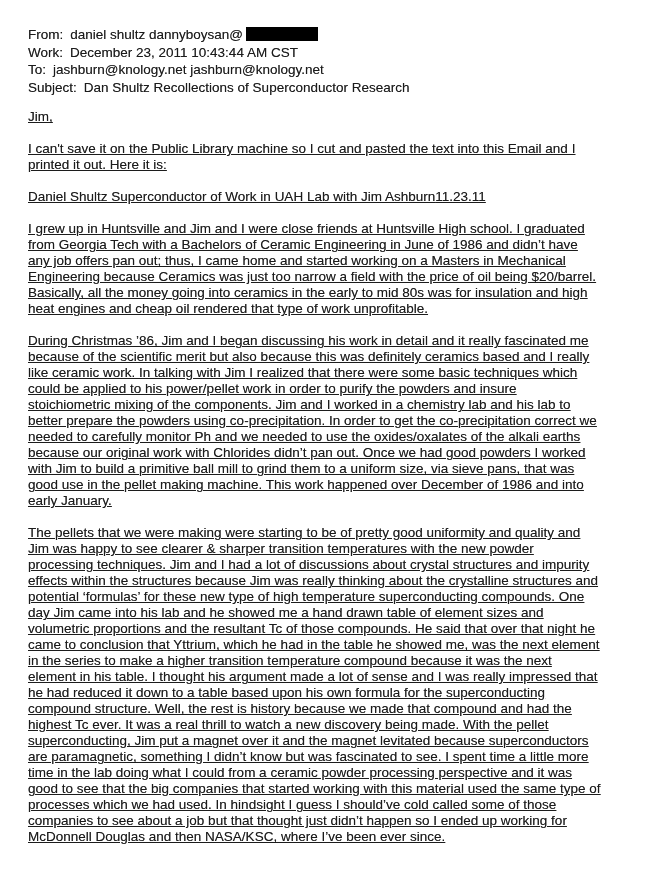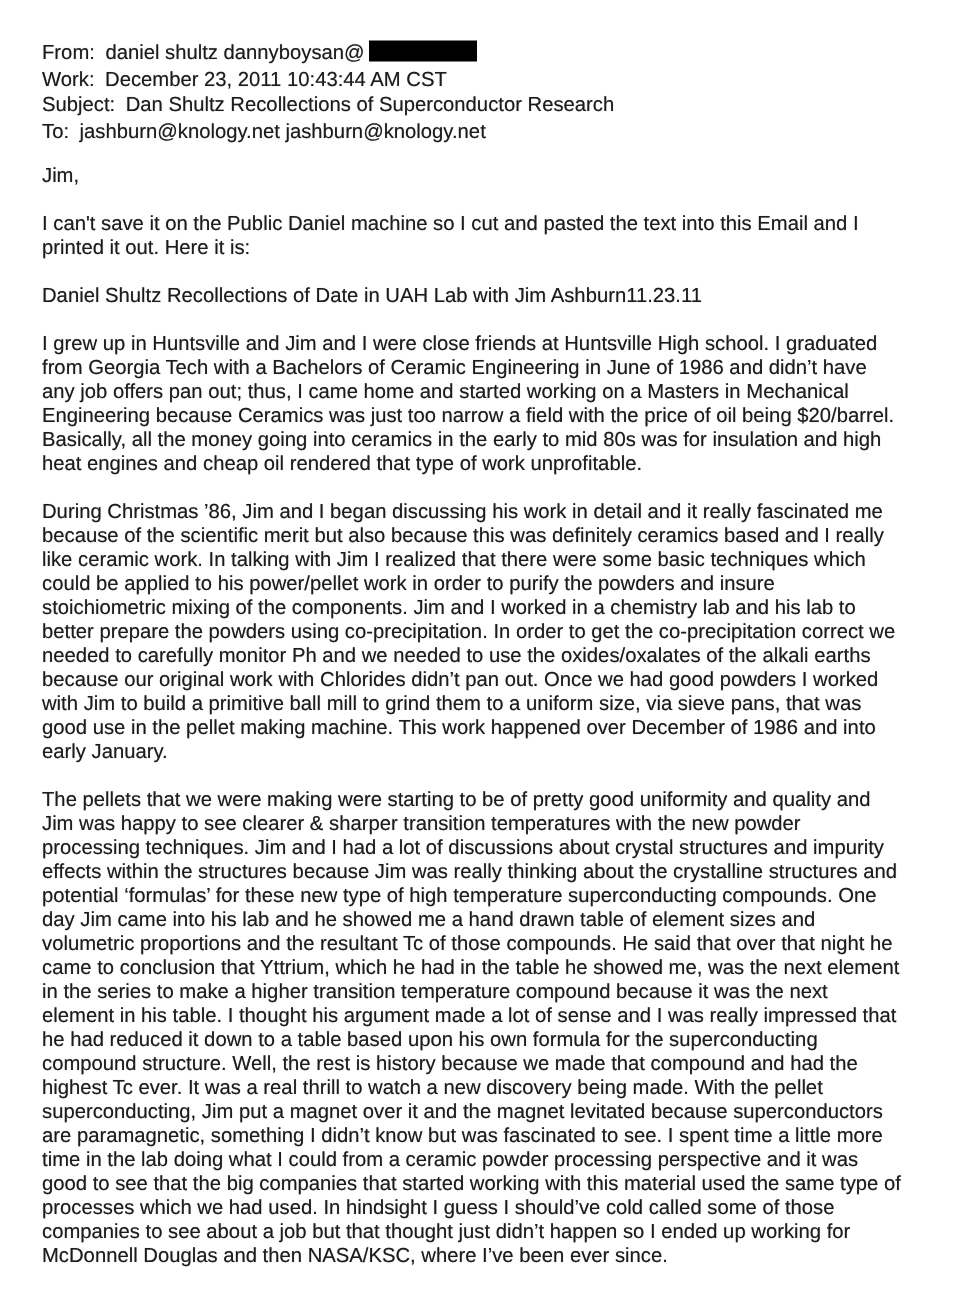--- a/index.html
+++ b/index.html
@@ -40,42 +40,43 @@
     margin-left: 3px;
     vertical-align: -2px;
   }
   .body-block {
     font-size: 13.5px;
     line-height: 16px;
   }
   .para {
     margin: 0 0 16px 0;
     white-space: pre-wrap;
+    text-decoration: underline;
   }
   .para:last-child { margin-bottom: 16px; }
   .title-date { }
 </style>
 </head>
 <body>
 
 <div class="page">
   <div class="content">
 
     <div class="header-block">
       <div class="header-line"><span class="hlabel">From:</span><span>daniel shultz dannyboysan@</span><span class="redaction-bar"></span></div>
       <div class="header-line"><span class="hlabel">Work:</span><span>December 23, 2011 10:43:44 AM CST</span></div>
+      <div class="header-line"><span class="hlabel">To:</span><span>jashburn@knology.net jashburn@knology.net</span></div>
       <div class="header-line"><span class="hlabel">Subject:</span><span>Dan Shultz Recollections of Superconductor Research</span></div>
-      <div class="header-line"><span class="hlabel">To:</span><span>jashburn@knology.net jashburn@knology.net</span></div>
     </div>
 
     <div class="body-block">
       <p class="para">Jim,</p>
-      <p class="para">I can't save it on the Public Daniel machine so I cut and pasted the text into this Email and I
+      <p class="para">I can't save it on the Public Library machine so I cut and pasted the text into this Email and I
 printed it out. Here it is:</p>
-      <p class="para"><span>Daniel Shultz Recollections of Date in UAH Lab with Jim Ashburn</span><span class="title-date">11.23.11</span></p>
+      <p class="para"><span>Daniel Shultz Superconductor of Work in UAH Lab with Jim Ashburn</span><span class="title-date">11.23.11</span></p>
       <p class="para">I grew up in Huntsville and Jim and I were close friends at Huntsville High school. I graduated
 from Georgia Tech with a Bachelors of Ceramic Engineering in June of 1986 and didn’t have
 any job offers pan out; thus, I came home and started working on a Masters in Mechanical
 Engineering because Ceramics was just too narrow a field with the price of oil being $20/barrel.
 Basically, all the money going into ceramics in the early to mid 80s was for insulation and high
 heat engines and cheap oil rendered that type of work unprofitable.</p>
       <p class="para">During Christmas ’86, Jim and I began discussing his work in detail and it really fascinated me
 because of the scientific merit but also because this was definitely ceramics based and I really
 like ceramic work. In talking with Jim I realized that there were some basic techniques which
 could be applied to his power/pellet work in order to purify the powders and insure

